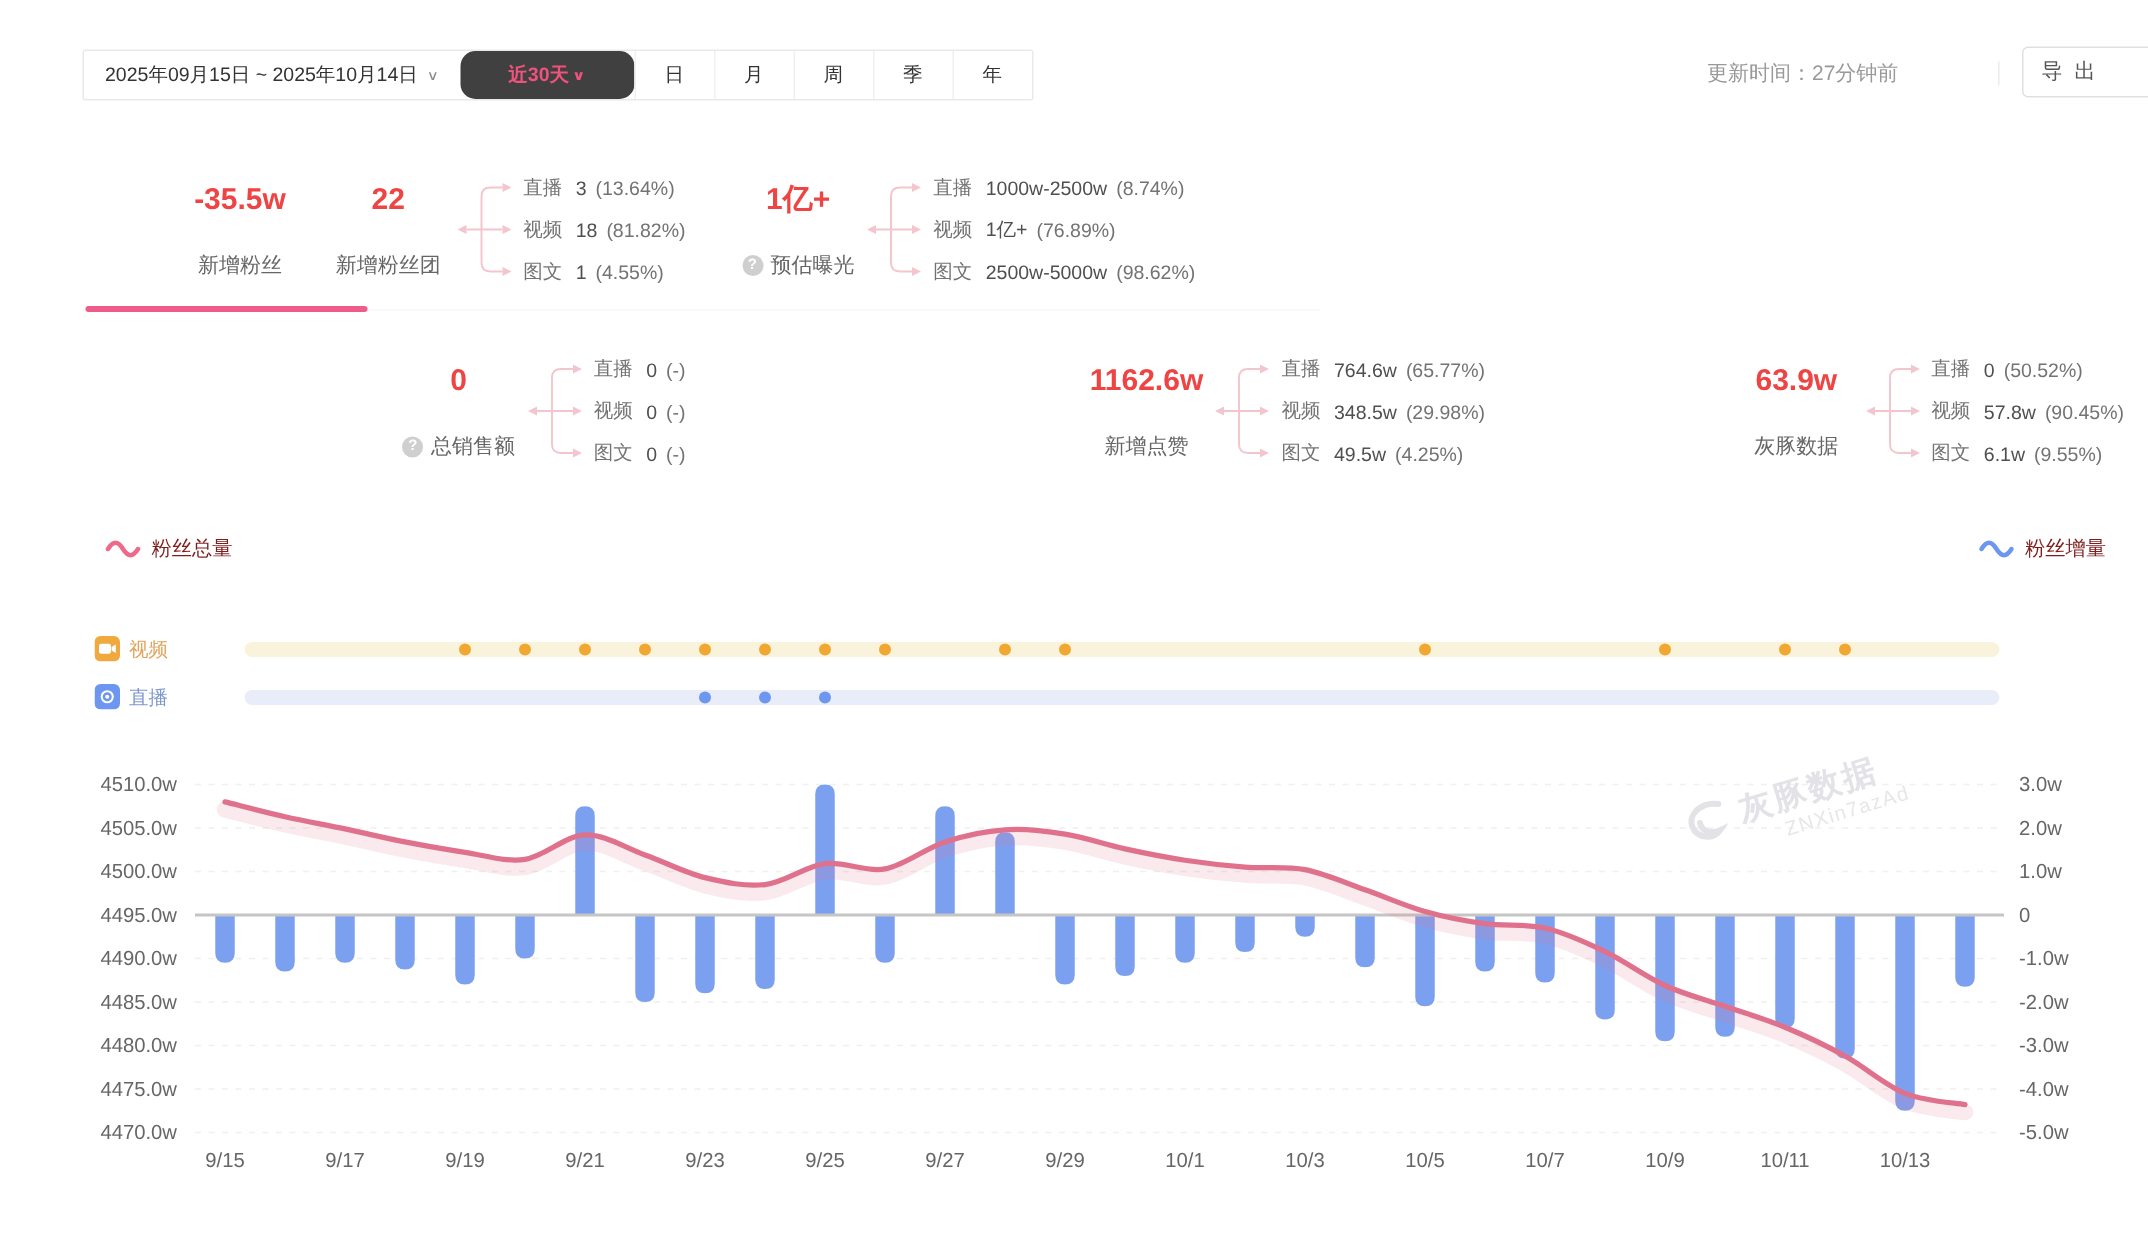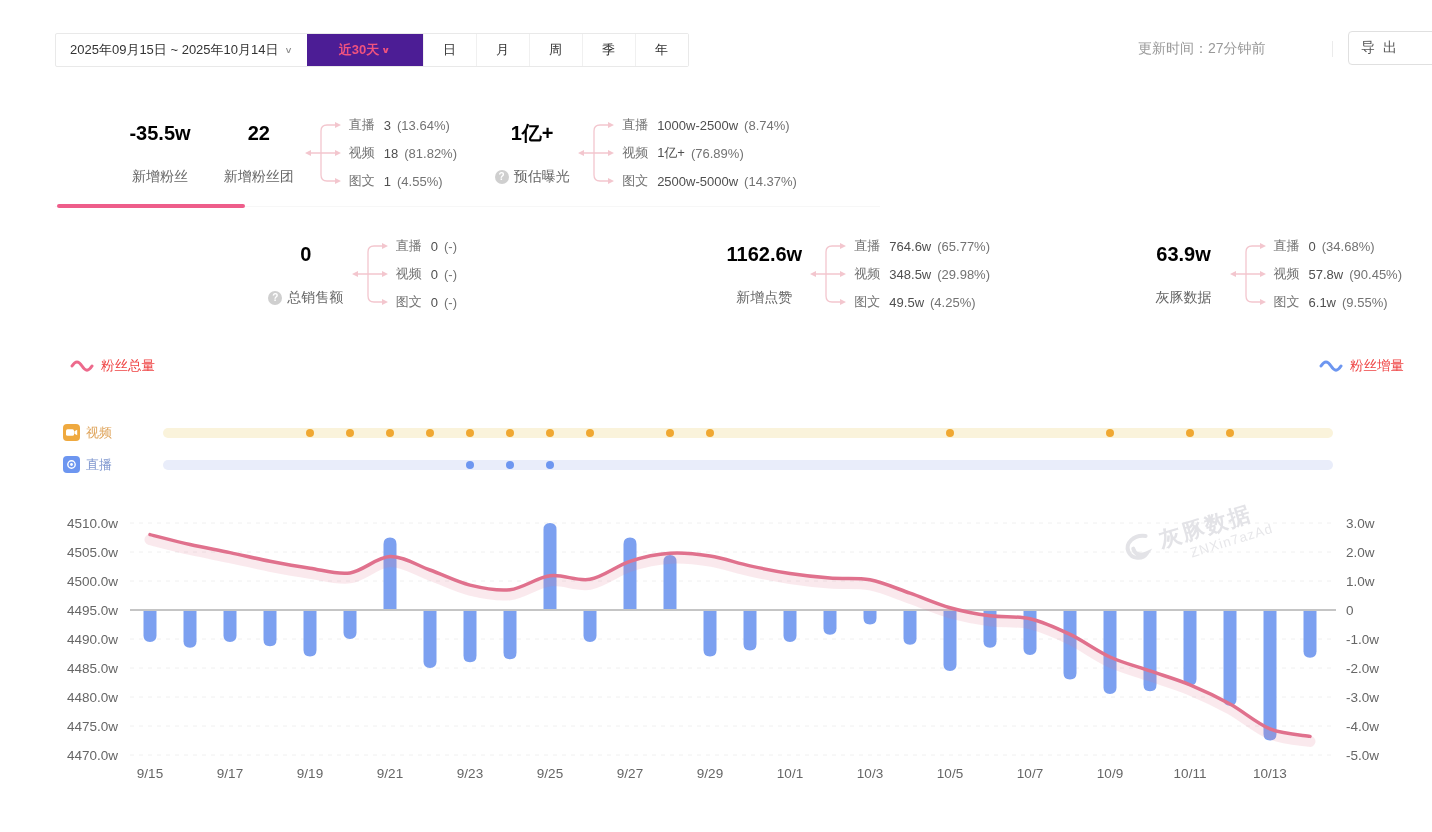--- a/index.html
+++ b/index.html
@@ -5,21 +5,21 @@
   html,body{margin:0;padding:0;background:#fff;}
   #app{position:relative;width:1432px;height:832px;background:#fff;overflow:hidden;
        font-family:"Liberation Sans","DejaVu Sans",sans-serif;color:#333;}
 
   
   .topbar{position:absolute;left:55px;top:33px;display:flex;align-items:stretch;height:32px;
           border:1px solid #E9E9E9;border-radius:2px;background:#fff;font-size:13px;}
   .seg{display:flex;align-items:center;justify-content:center;}
   .seg-date{padding:0 14px;gap:6px;font-weight:500;color:#333;cursor:pointer;}
   .seg-date .chev{color:#8a8a8a;font-size:11px;transform:scaleY(.8);}
-  .seg-quick{width:116px;background:#4c1d95;color:#F0527E;font-weight:600;gap:2px;cursor:pointer;}
+  .seg-quick{width:116px;background:#404040;color:#F0527E;font-weight:600;gap:2px;cursor:pointer;border-radius:10px;}
   .seg-quick .chev{font-size:11px;transform:scaleY(.8);}
   .seg-tab{width:52px;border-left:1px solid #F0F0F0;font-weight:500;color:#333;cursor:pointer;background:#fff;}
   .update-time{position:absolute;left:1138px;top:40px;font-size:14px;color:#999;}
   .tb-divider{position:absolute;left:1332px;top:41px;width:1px;height:16px;background:#EBEBEB;}
   .export-btn{position:absolute;left:1348px;top:31px;width:110px;height:34px;border:1px solid #E0E0E0;
               border-radius:4px;background:#fff;font-size:14px;color:#555;letter-spacing:8px;
               padding-left:12px;display:flex;align-items:center;cursor:pointer;}
 
   
   .stats-grid{position:absolute;left:55px;top:100px;width:1377px;display:grid;
@@ -27,35 +27,35 @@
   .stats-grid2{position:absolute;left:55px;top:224px;width:1377px;display:grid;
                grid-template-columns:410px 525px 1fr;}
   .card{position:relative;height:106px;display:flex;align-items:center;justify-content:center;
         border-bottom:1px solid #F7F7F7;cursor:pointer;background:#fff;}
   .card.bk-card{justify-content:flex-end;}
   .card.center{justify-content:center;}
   .card.active::after{content:"";position:absolute;left:2px;right:20px;bottom:-2px;height:4px;
                       background:#EE5D8A;border-radius:2px;}
   .stats-grid2 .card{border-bottom:none;height:100px;}
   .vblock{display:flex;flex-direction:column;align-items:center;justify-content:center;min-width:88px;}
-  .val{font-size:20px;font-weight:700;color:#000000;line-height:1.2;}
+  .val{font-size:20px;font-weight:700;color:#ef4444;line-height:1.2;}
   .lbl{font-size:14px;color:#666;margin-top:23px;display:flex;align-items:center;gap:5px;white-space:nowrap;}
   .help{width:14px;height:14px;border-radius:50%;background:#CFCFCF;color:#fff;font-size:10px;
         font-weight:700;display:inline-flex;align-items:center;justify-content:center;}
   .bracket{flex:0 0 auto;margin:0 2px;}
   .bk{display:flex;flex-direction:column;}
   .bk-row{height:28px;display:flex;align-items:center;font-size:13px;white-space:nowrap;}
   .bk-name{color:#737373;margin-right:9px;}
   .bk-val{color:#4F4F4F;margin-right:6px;}
   .bk-pct{color:#737373;}
-  .pr8{padding-right:8px;text-align:right;}  .pr30{padding-right:30px;align-items:center;} .pr60{padding-right:60px;}
+  .pr8{padding-right:8px;text-align:right;}  .pr30{padding-right:16px;align-items:center;} .pr60{padding-right:60px;}
 
   
   .legend{position:absolute;top:357px;display:flex;align-items:center;gap:7px;font-size:13.5px;
-          color:#ef4444;cursor:pointer;}
+          color:#7f1d1d;cursor:pointer;}
   .legend-left{left:70px;} .legend-right{right:28px;}
 
   
   .marker-row{position:absolute;left:63px;height:17px;display:flex;align-items:center;}
   .marker-label{font-size:13px;margin-left:6px;width:34px;}
   .marker-label.video{color:#DFA45B;} .marker-label.live{color:#7F97CF;}
   .track{position:absolute;left:100px;top:3.5px;height:10px;width:1170px;border-radius:5px;}
   .track.video{background:#FAF3DB;} .track.live{background:#E9EDFA;}
   .dot{position:absolute;top:1px;width:8px;height:8px;border-radius:50%;cursor:pointer;}
   .dot.video{background:#F0A832;} .dot.live{background:#6D96F0;}
@@ -144,21 +144,21 @@
             <span class="bk-pct">(8.74%)</span>
           </div>
         <div class="bk-row">
             <span class="bk-name">视频</span>
             <span class="bk-val">1亿+</span>
             <span class="bk-pct">(76.89%)</span>
           </div>
         <div class="bk-row">
             <span class="bk-name">图文</span>
             <span class="bk-val">2500w-5000w</span>
-            <span class="bk-pct">(14.37%)</span>
+            <span class="bk-pct">(98.62%)</span>
           </div>
       </div>
     </div>
   </div>
 
   <div class="stats-grid2">
     <div class="card bk-card pr8">
       <div class="vblock">
         <div class="val">0</div>
         <div class="lbl">
@@ -221,21 +221,21 @@
         <div class="lbl">灰豚数据</div>
       </div>
       <svg class="bracket" width="42" height="84" viewBox="0 0 42 84">
         <path d="M6 42 H30 M16 42 V20 Q16 14 22 14 H30 M16 42 V64 Q16 70 22 70 H30" fill="none" stroke="#F3C6CE" stroke-width="1.3"></path>
         <path d="M36 14 l-6 -3 v6 z M36 42 l-6 -3 v6 z M36 70 l-6 -3 v6 z M0 42 l6 -3 v6 z" fill="#F3C6CE"></path>
       </svg>
       <div class="bk">
         <div class="bk-row">
             <span class="bk-name">直播</span>
             <span class="bk-val">0</span>
-            <span class="bk-pct">(34.68%)</span>
+            <span class="bk-pct">(50.52%)</span>
           </div>
         <div class="bk-row">
             <span class="bk-name">视频</span>
             <span class="bk-val">57.8w</span>
             <span class="bk-pct">(90.45%)</span>
           </div>
         <div class="bk-row">
             <span class="bk-name">图文</span>
             <span class="bk-val">6.1w</span>
             <span class="bk-pct">(9.55%)</span>

